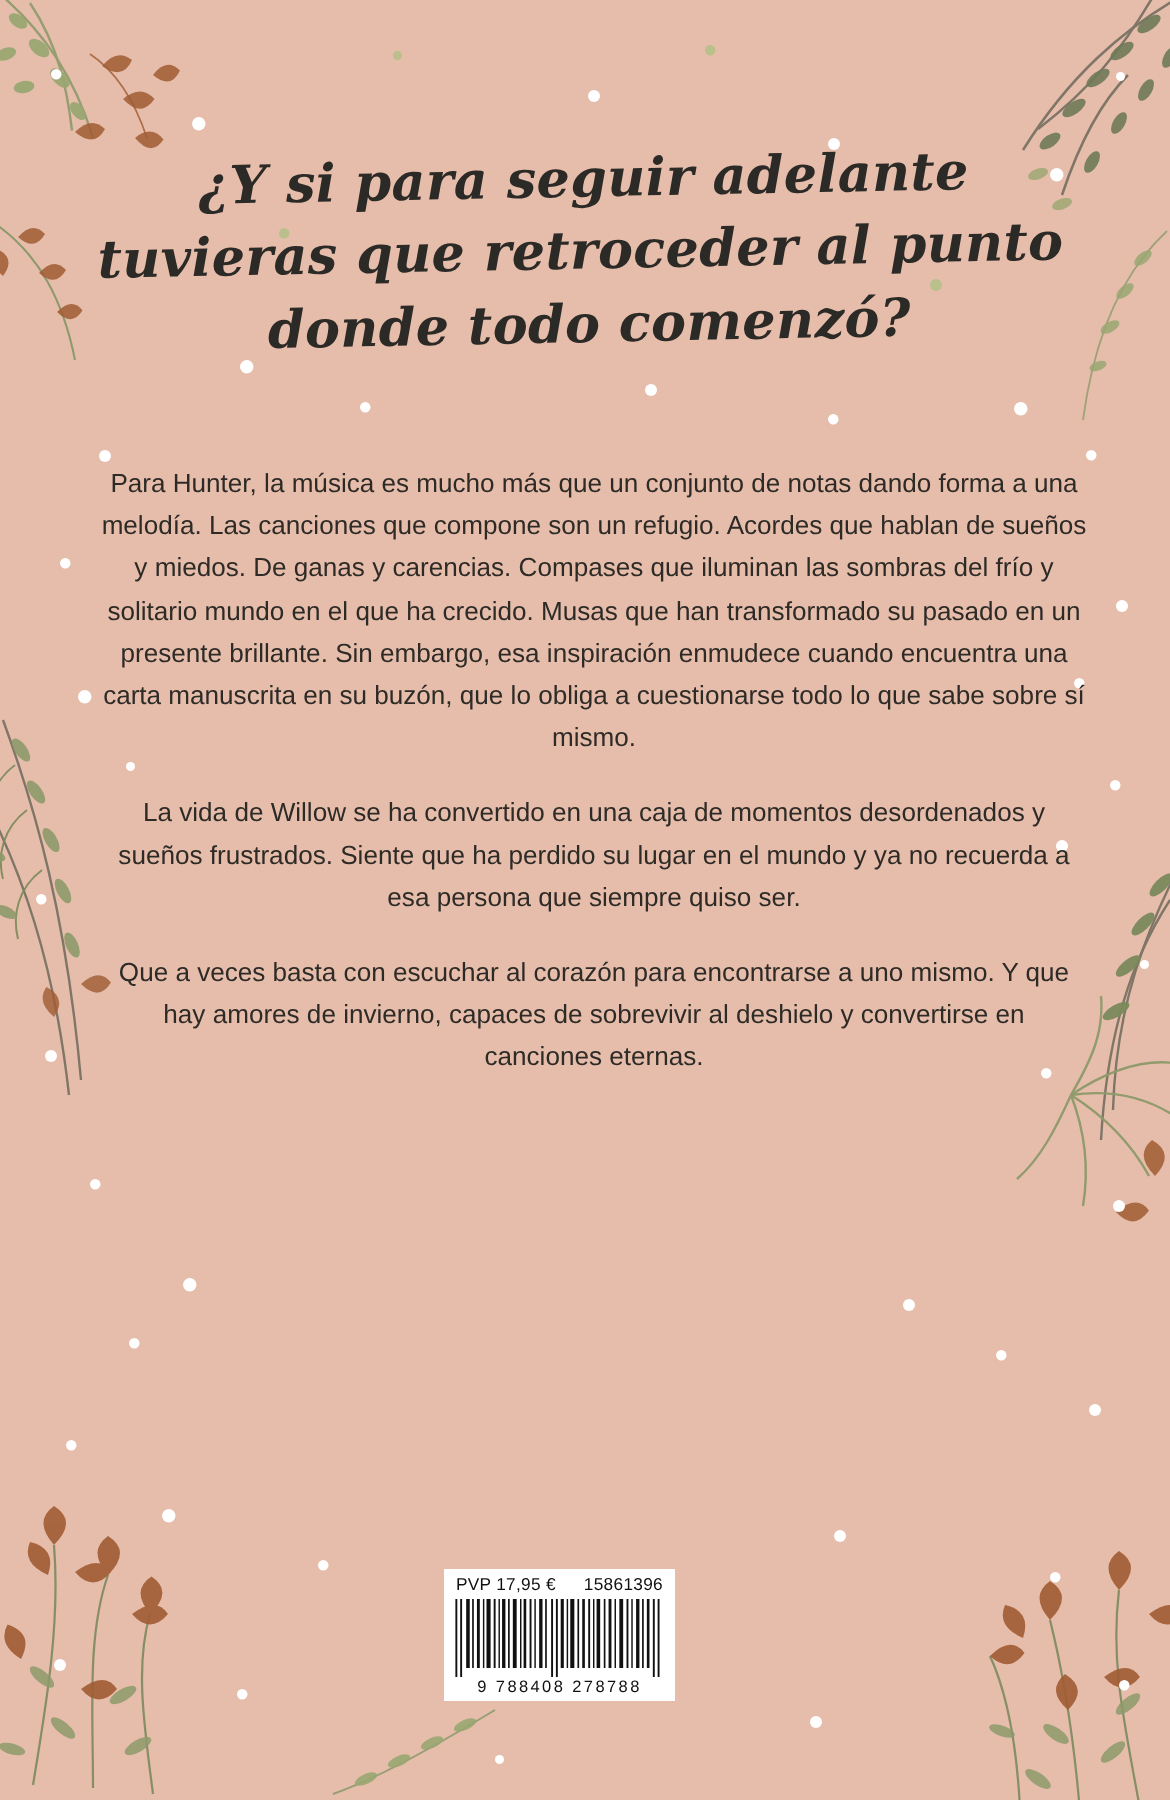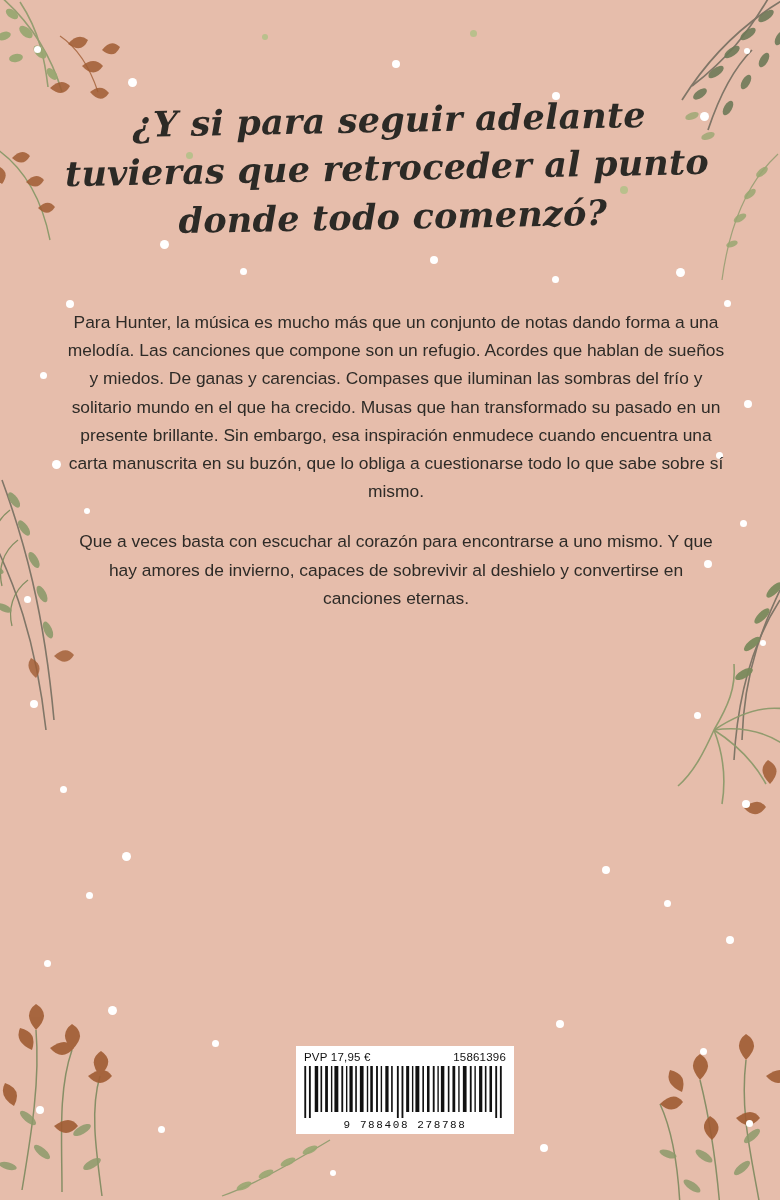--- a/index.html
+++ b/index.html
@@ -80,42 +80,42 @@
   .body-copy p:last-child { margin-bottom: 16px; }
   .para-2 { padding: 0 6px; }
   .para-3 { padding: 0 14px; }
   .para-4 { padding: 0 4px; }
 
   
   .barcode-block {
     position: absolute;
     left: 296px;
     top: 1046px;
-    width: 218px;
+    width: 154px;
     background: #ffffff;
     padding: 4px 6px 3px 6px;
     box-sizing: border-box;
     text-align: center;
   }
   .barcode-top {
     display: flex;
     justify-content: space-between;
     font-family: "Liberation Sans", sans-serif;
     font-size: 11.5px;
     color: #111;
     padding: 1px 2px 3px 2px;
     letter-spacing: 0.2px;
   }
   .bars {
     height: 52px;
     width: 100%;
     display: block;
   }
   .barcode-num {
-    font-family: Liberation Mono, monospace;
+    font-family: Liberation Sans, sans-serif;
     font-size: 11px;
     letter-spacing: 1.6px;
     color: #111;
     padding-top: 1px;
   }
 </style>
 </head>
 <body>
 
 <div class="page">
@@ -353,20 +353,21 @@
   </div>
 
   <div class="headline">
     <span class="hl-line">¿Y si para seguir adelante</span>
     <span class="hl-line">tuvieras que retroceder al punto</span>
     <span class="hl-line">donde todo comenzó?</span>
   </div>
 
   <div class="body-copy">
     <p class="para-1">Para Hunter, la música es mucho más que un conjunto de notas dando forma a una melodía. Las canciones que compone son un refugio. Acordes que hablan de sueños y miedos. De ganas y carencias. Compases que iluminan las sombras del frío y solitario mundo en el que ha crecido. Musas que han transformado su pasado en un presente brillante. Sin embargo, esa inspiración enmudece cuando encuentra una carta manuscrita en su buzón, que lo obliga a cuestionarse todo lo que sabe sobre sí mismo.</p>
+    <p class="para-2">La vida de Willow se ha convertido en una caja de momentos desordenados y sueños frustrados. Siente que ha perdido su lugar en el mundo y ya no recuerda a esa persona que siempre quiso ser.</p>
     <p class="para-4">Que a veces basta con escuchar al corazón para encontrarse a uno mismo. Y que hay amores de invierno, capaces de sobrevivir al deshielo y convertirse en canciones eternas.</p>
   </div>
 
   <div class="barcode-block">
     <div class="barcode-top">
       <span>PVP 17,95 €</span>
       <span>15861396</span>
     </div>
     <svg class="bars" viewBox="0 0 178 52" preserveAspectRatio="none">
       <g fill="#111">

